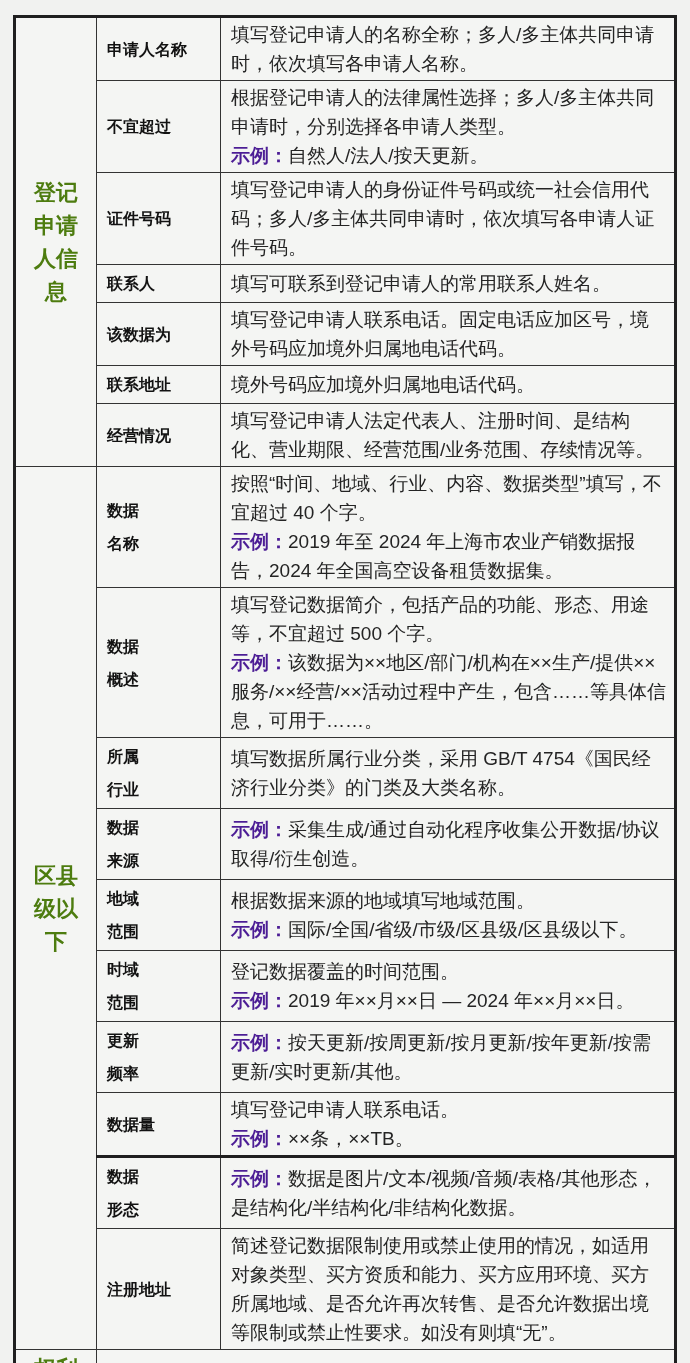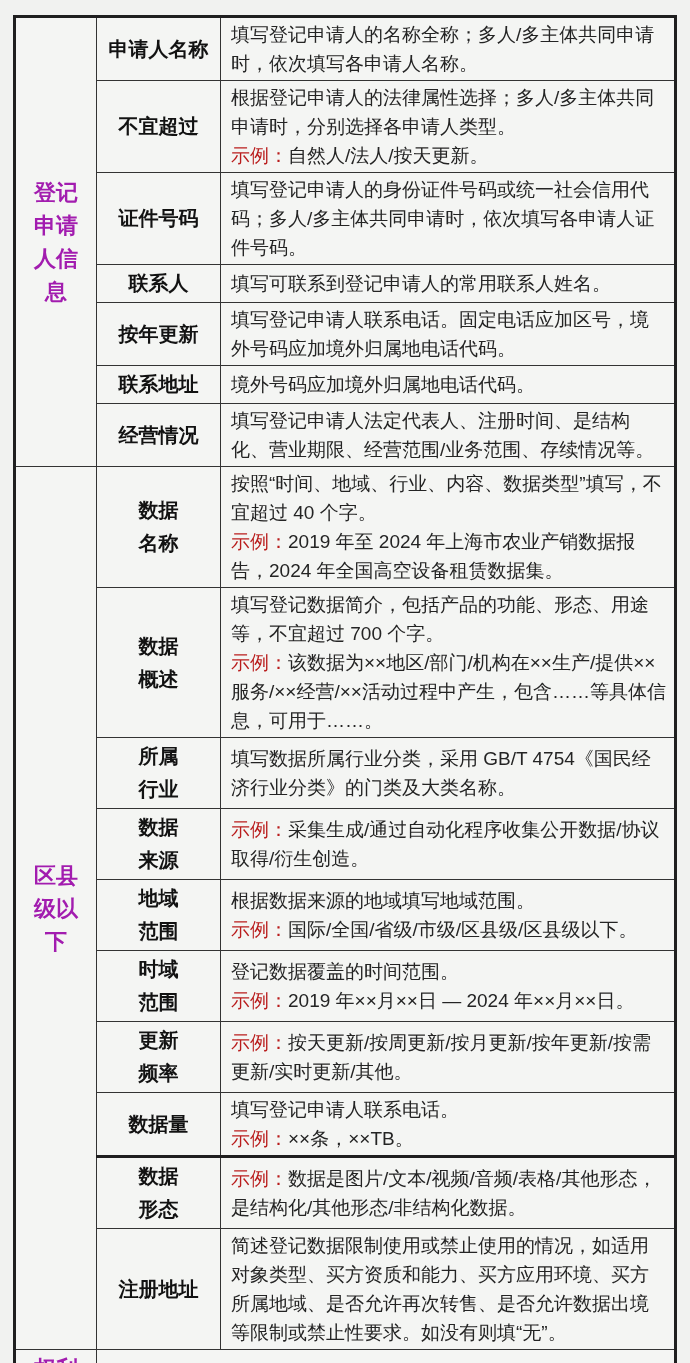--- a/index.html
+++ b/index.html
@@ -21,49 +21,48 @@
     border: 3px solid #1f1f1f;
     background: #f4f5f3;
   }
   td { border: 1px solid #333333; vertical-align: middle; }
   td.label-cell {
     width: 76px;
     text-align: center;
     font-weight: bold;
     font-size: 22px;
     line-height: 33px;
-    color: #a21caf;
+    color: #4d7c0f;
     padding: 2px 16px;
   }
   .label-inner {
     display: inline-block;
     width: 48px;
     word-break: break-all;
     text-align: center;
   }
   td.field-cell {
     width: 124px;
-    text-align: center;
     font-weight: bold;
-    font-size: 20px;
+    font-size: 16px;
     line-height: 33px;
     color: #121212;
     white-space: pre-line;
     padding: 2px 10px;
   }
   td.desc-cell {
     font-size: 19px;
     line-height: 29px;
     color: #242424;
     padding: 2px 8px 2px 10px;
     word-break: break-all;
     text-align: left;
   }
   td.desc-cell p { margin: 0; }
-  td.desc-cell b.example-prefix { font-weight: normal; color: #b91c1c; }
+  td.desc-cell b.example-prefix { font-weight: bold; color: #4c1d95; }
   tr.thick-top td { border-top: 3px solid #1f1f1f; }
   td.desc-cell.merged {
     padding: 14px 10px 14px 12px;
     font-size: 19px;
     line-height: 30px;
   }
 </style>
 </head>
 <body>
 
@@ -90,21 +89,21 @@
             <p><span>填写登记申请人的身份证件号码或统一社会信用代码；多人/多主体共同申请时，依次填写各申请人证件号码。</span></p>
           </td>
         </tr>
         <tr>
           <td class="field-cell"><span>联系人</span></td>
           <td class="desc-cell">
             <p><span>填写可联系到登记申请人的常用联系人姓名。</span></p>
           </td>
         </tr>
         <tr>
-          <td class="field-cell"><span>按年更新</span></td>
+          <td class="field-cell"><span>该数据为</span></td>
           <td class="desc-cell">
             <p><span>填写登记申请人联系电话。固定电话应加区号，境外号码应加境外归属地电话代码。</span></p>
           </td>
         </tr>
         <tr>
           <td class="field-cell"><span>联系地址</span></td>
           <td class="desc-cell">
             <p><span>境外号码应加境外归属地电话代码。</span></p>
           </td>
         </tr>
@@ -120,21 +119,21 @@
 名称</span></td>
           <td class="desc-cell">
             <p><span>按照“时间、地域、行业、内容、数据类型”填写，不宜超过 40 个字。</span></p>
             <p><b class="example-prefix">示例：</b><span>2019 年至 2024 年上海市农业产销数据报告，2024 年全国高空设备租赁数据集。</span></p>
           </td>
         </tr>
         <tr>
           <td class="field-cell"><span>数据
 概述</span></td>
           <td class="desc-cell">
-            <p><span>填写登记数据简介，包括产品的功能、形态、用途等，不宜超过 700 个字。</span></p>
+            <p><span>填写登记数据简介，包括产品的功能、形态、用途等，不宜超过 500 个字。</span></p>
             <p><b class="example-prefix">示例：</b><span>该数据为××地区/部门/机构在××生产/提供××服务/××经营/××活动过程中产生，包含……等具体信息，可用于……。</span></p>
           </td>
         </tr>
         <tr>
           <td class="field-cell"><span>所属
 行业</span></td>
           <td class="desc-cell">
             <p><span>填写数据所属行业分类，采用 GB/T 4754《国民经济行业分类》的门类及大类名称。</span></p>
           </td>
         </tr>
@@ -172,21 +171,21 @@
           <td class="field-cell"><span>数据量</span></td>
           <td class="desc-cell">
             <p><span>填写登记申请人联系电话。</span></p>
             <p><b class="example-prefix">示例：</b><span>××条，××TB。</span></p>
           </td>
         </tr>
         <tr class="thick-top">
           <td class="field-cell"><span>数据
 形态</span></td>
           <td class="desc-cell">
-            <p><b class="example-prefix">示例：</b><span>数据是图片/文本/视频/音频/表格/其他形态，是结构化/其他形态/非结构化数据。</span></p>
+            <p><b class="example-prefix">示例：</b><span>数据是图片/文本/视频/音频/表格/其他形态，是结构化/半结构化/非结构化数据。</span></p>
           </td>
         </tr>
         <tr>
           <td class="field-cell"><span>注册地址</span></td>
           <td class="desc-cell">
             <p><span>简述登记数据限制使用或禁止使用的情况，如适用对象类型、买方资质和能力、买方应用环境、买方所属地域、是否允许再次转售、是否允许数据出境等限制或禁止性要求。如没有则填“无”。</span></p>
           </td>
         </tr>
         <tr>
           <td class="label-cell" rowspan="1"><span class="label-inner">权利配置说明</span></td>

